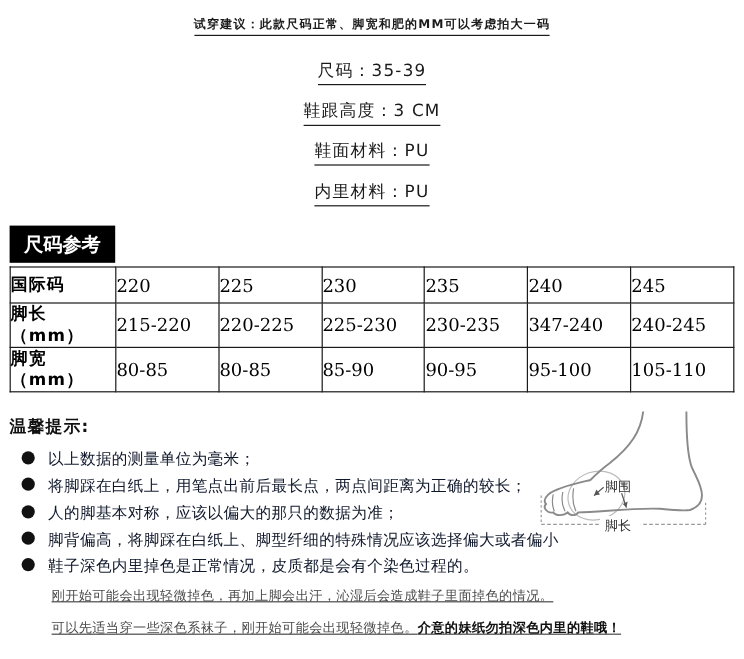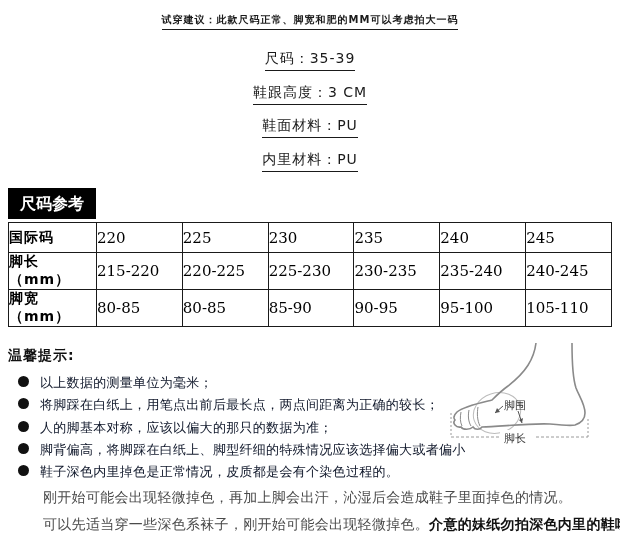--- a/index.html
+++ b/index.html
@@ -26,22 +26,22 @@
   table.size td.val{font-family:"DejaVu Serif",serif;font-size:15px;}
   table.size col.c0{width:88px;}
 
   
   .tips-title{position:absolute;left:8px;top:347px;font-size:14px;font-weight:bold;
               color:#111;letter-spacing:1px;}
   .tip-row{position:absolute;left:18px;display:flex;align-items:flex-start;}
   .tip-row .dot{width:11px;height:11px;border-radius:50%;background:#111;flex:0 0 11px;
                 margin:2px 11px 0 0;}
   .tip-text{font-size:13px;color:#0f172a;letter-spacing:0.3px;white-space:nowrap;}
-  .tip-cont{position:absolute;left:43px;font-size:14px;color:#4a4a4a;letter-spacing:0.3px;
-            white-space:nowrap;}
+  .tip-cont{position:absolute;left:43px;font-size:11px;color:#4a4a4a;letter-spacing:0.3px;
+            white-space:nowrap;text-decoration:underline;}
   .tip-cont .bold-tail{font-weight:bold;color:#111;}
 
   
   .foot-diagram{position:absolute;left:448px;top:343px;width:148px;height:104px;}
   .foot-diagram svg{display:block;}
 </style>
 </head>
 <body>
 
 <div id="page">
@@ -73,21 +73,21 @@
         <td class="val">235</td>
         <td class="val">240</td>
         <td class="val">245</td>
       </tr>
       <tr>
         <td class="rowlabel">脚长（mm）</td>
         <td class="val">215-220</td>
         <td class="val">220-225</td>
         <td class="val">225-230</td>
         <td class="val">230-235</td>
-        <td class="val">235-240</td>
+        <td class="val">347-240</td>
         <td class="val">240-245</td>
       </tr>
       <tr>
         <td class="rowlabel">脚宽（mm）</td>
         <td class="val">80-85</td>
         <td class="val">80-85</td>
         <td class="val">85-90</td>
         <td class="val">90-95</td>
         <td class="val">95-100</td>
         <td class="val">105-110</td>

